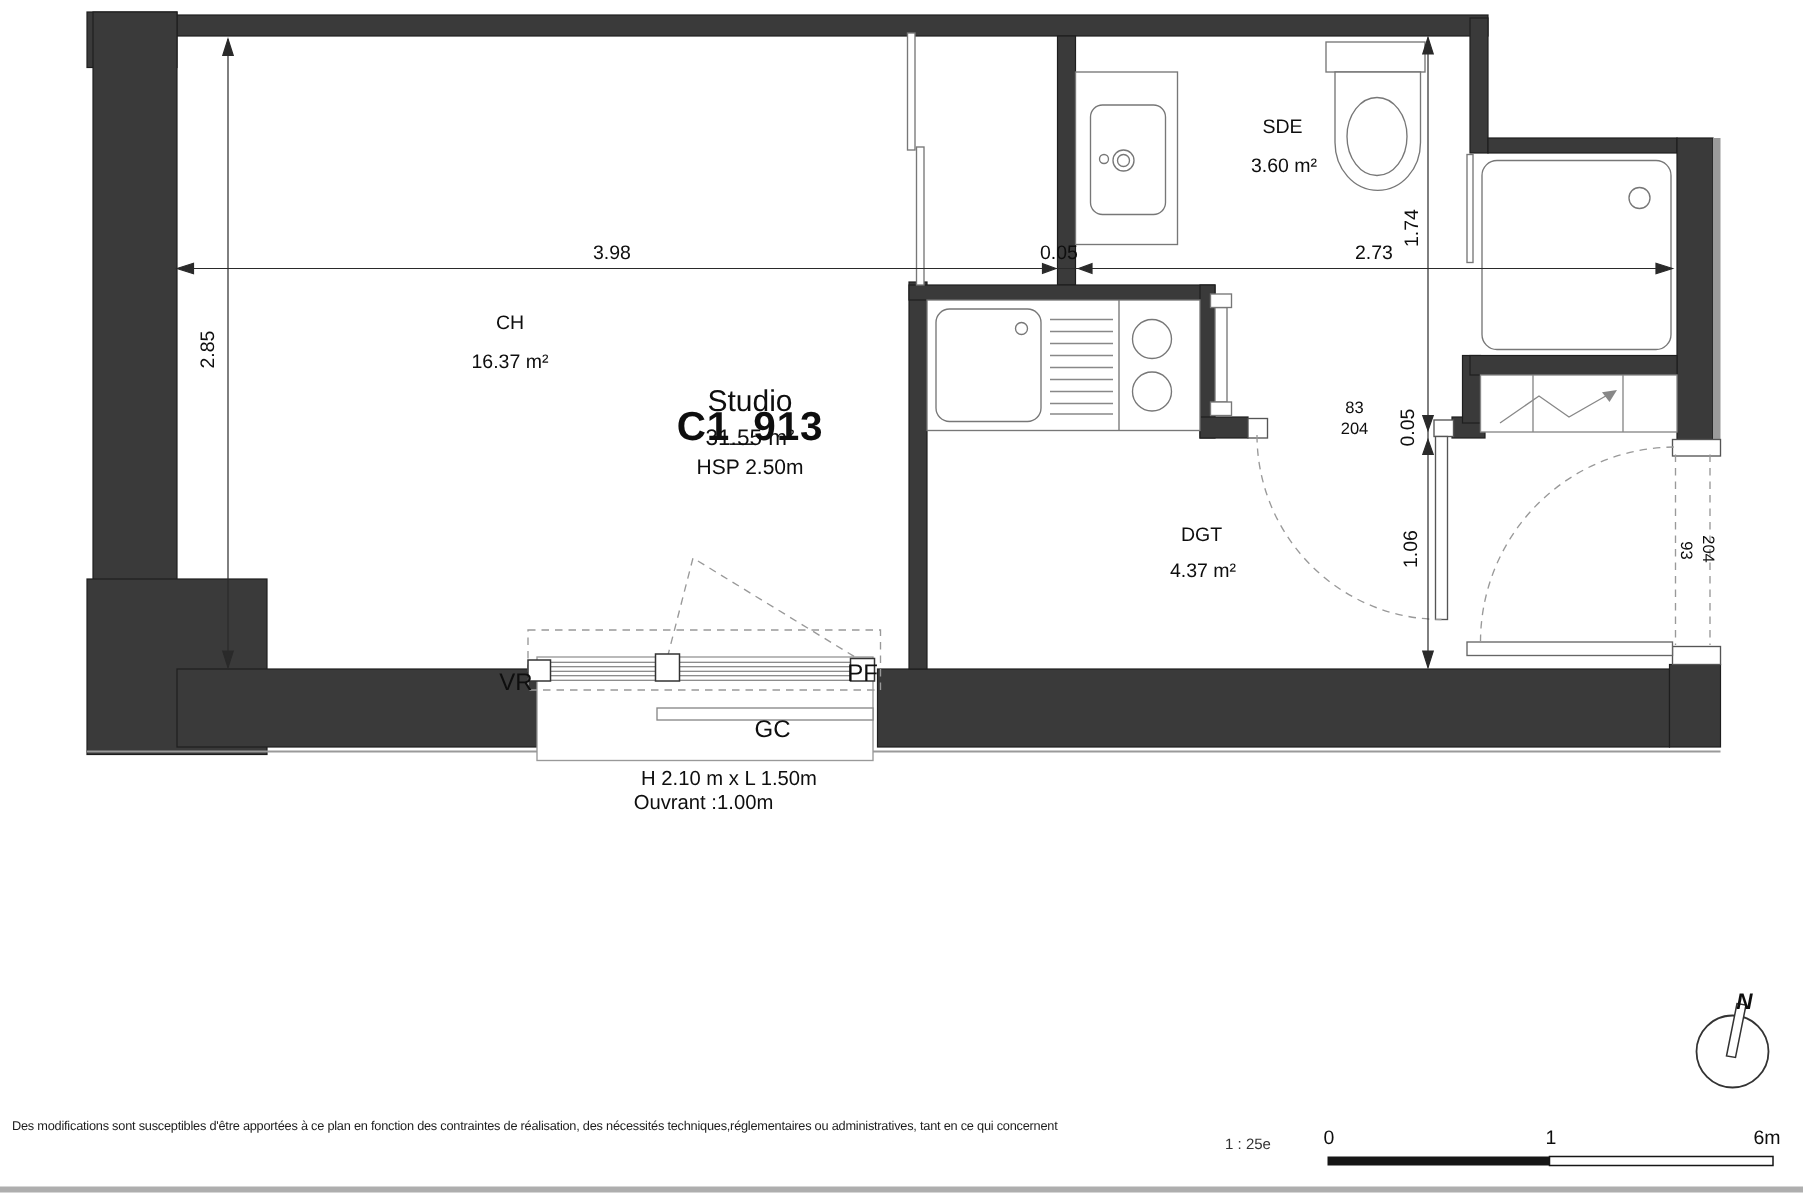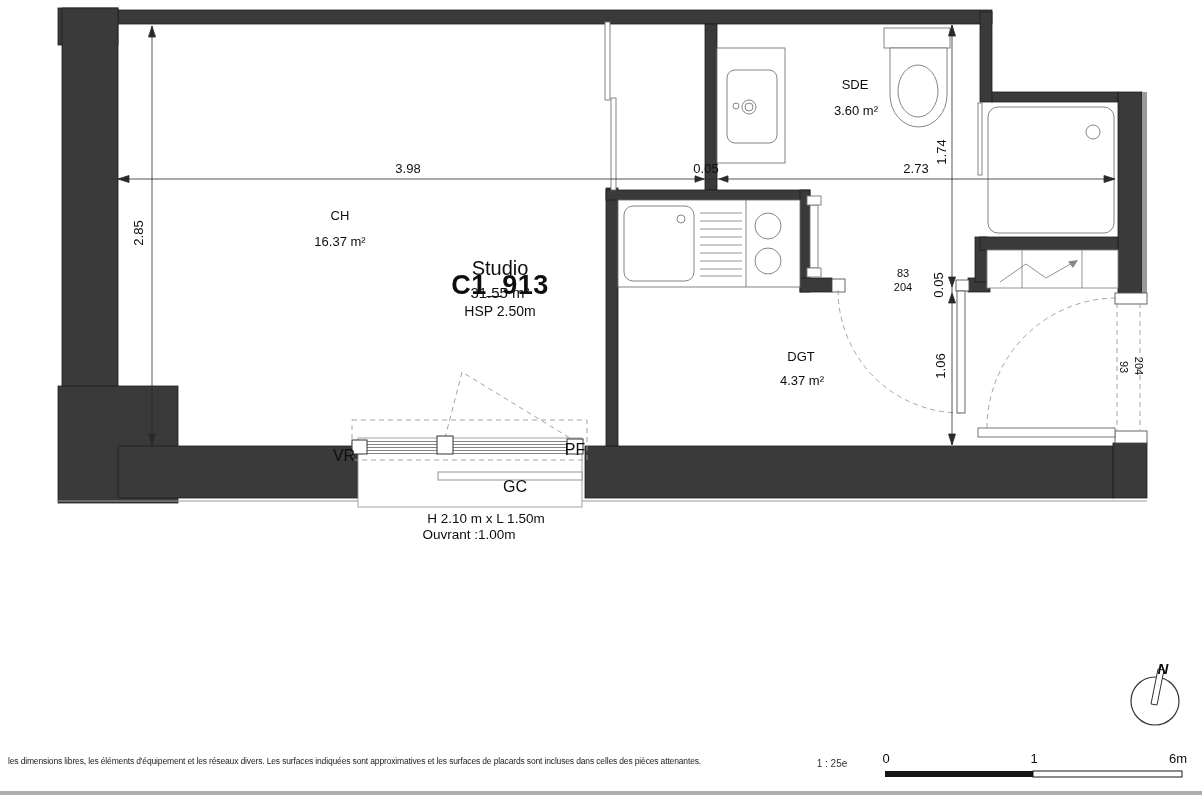--- a/index.html
+++ b/index.html
@@ -219,15 +219,15 @@
   <div class="lbl wininfo" style="left:486px;top:519px;">H 2.10 m x  L 1.50m</div>
   <div class="lbl wininfo" style="left:469px;top:535px;">Ouvrant :1.00m</div>
 
   <div class="lbl north" style="left:1163px;top:668px;">N</div>
 
   <div class="lbl scaleratio" style="left:832px;top:764px;">1 : 25e</div>
   <div class="lbl scaletick" style="left:886px;top:758px;">0</div>
   <div class="lbl scaletick" style="left:1034px;top:758px;">1</div>
   <div class="lbl scaletick" style="left:1178px;top:758px;">6m</div>
 
-  <div class="footer" style="left:8px;top:761px;">les dimensions libres, les éléments d'équipement et les réseaux divers. Les surfaces indiquées sont approximatives et les surfaces de placards sont incluses dans celles des pièces attenantes.</div>
+  <div class="footer" style="left:8px;top:750px;">Des modifications sont susceptibles d'être apportées à ce plan en fonction des contraintes de réalisation, des nécessités techniques,réglementaires ou administratives, tant en ce qui concernent</div>
 
 </div>
 
 </body></html>

